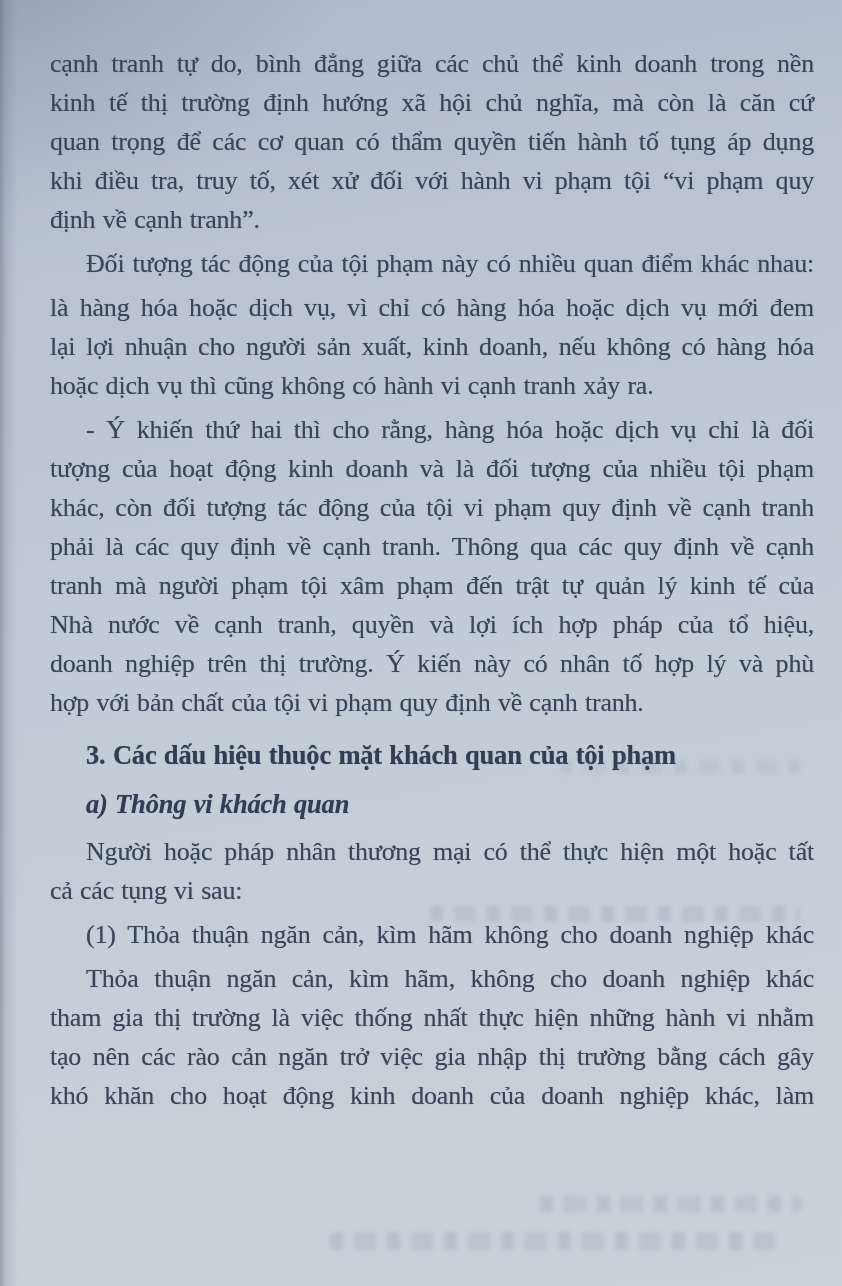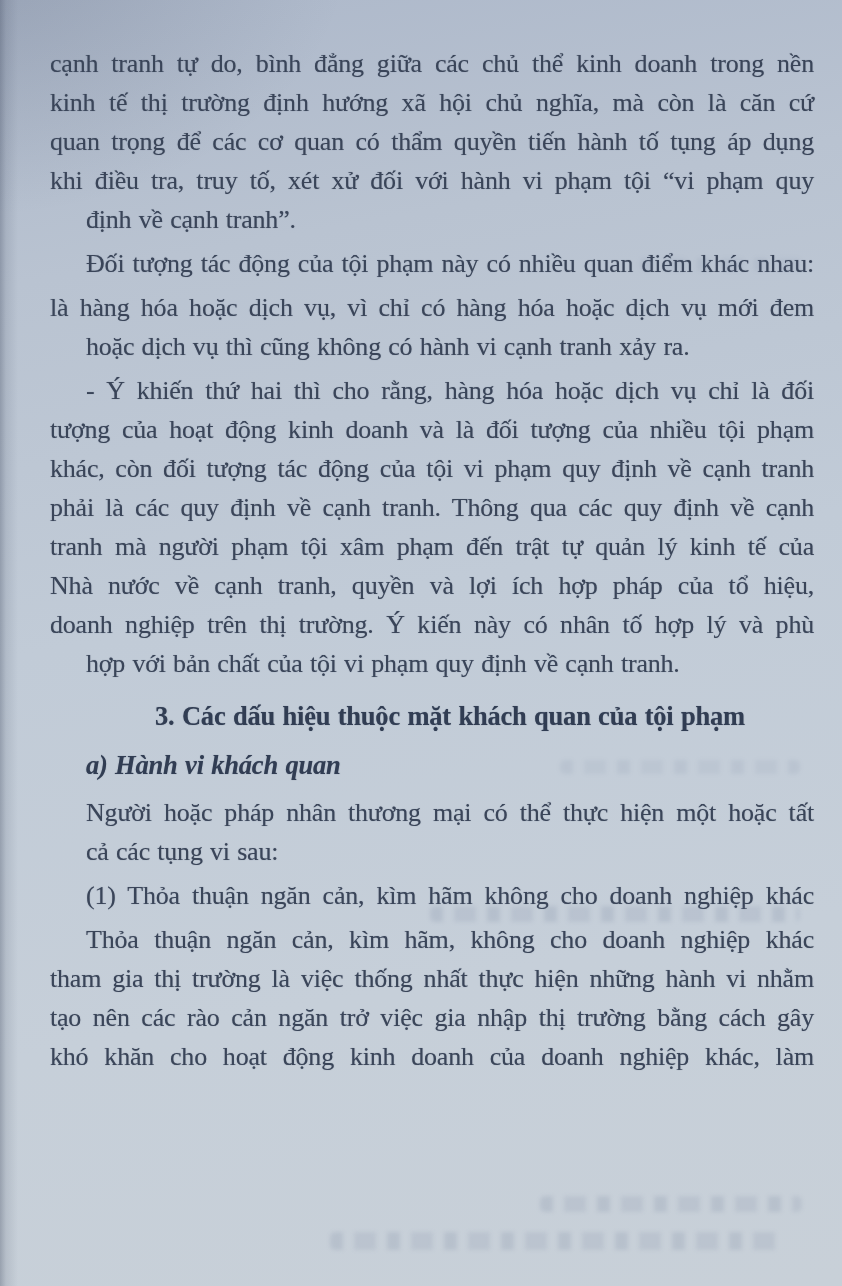--- a/index.html
+++ b/index.html
@@ -22,31 +22,30 @@
     line-height:39px;
     letter-spacing:-0.2px;
     word-spacing:1px;
   }
   .ln{
     display:block;
     text-align:justify;
     text-align-last:justify;
     text-shadow:0 0 1px rgba(58,69,92,.45);
   }
-  .ln.last{text-align-last:left;margin-left:36px;}
+  .ln.last{text-align-last:left;}
   .ln.first{text-indent:36px;}
   p.para{margin:0 0 5px 0;padding:0;}
   .h3{
     font-weight:bold;
     font-size:26.5px;
     color:#313d53;
     margin:14px 0 10px 0;
     text-indent:36px;
     text-shadow:0 0 1px rgba(49,61,83,.5);
-    text-align:center;
   }
   .h4{
     font-weight:bold;
     font-style:italic;
     font-size:26.5px;
     color:#313d53;
     margin:0 0 8px 0;
     text-indent:36px;
     text-shadow:0 0 1px rgba(49,61,83,.5);
   }
@@ -77,37 +76,38 @@
       <span class="ln">khi điều tra, truy tố, xét xử đối với hành vi phạm tội “vi phạm quy</span>
       <span class="ln last">định về cạnh tranh”.</span>
     </p>
 
     <p class="para">
       <span class="ln first">Đối tượng tác động của tội phạm này có nhiều quan điểm khác nhau:</span>
     </p>
 
     <p class="para">
       <span class="ln">là hàng hóa hoặc dịch vụ, vì chỉ có hàng hóa hoặc dịch vụ mới đem</span>
+      <span class="ln">lại lợi nhuận cho người sản xuất, kinh doanh, nếu không có hàng hóa</span>
       <span class="ln last">hoặc dịch vụ thì cũng không có hành vi cạnh tranh xảy ra.</span>
     </p>
 
     <p class="para">
       <span class="ln first">- Ý khiến thứ hai thì cho rằng, hàng hóa hoặc dịch vụ chỉ là đối</span>
       <span class="ln">tượng của hoạt động kinh doanh và là đối tượng của nhiều tội phạm</span>
       <span class="ln">khác, còn đối tượng tác động của tội vi phạm quy định về cạnh tranh</span>
       <span class="ln">phải là các quy định về cạnh tranh. Thông qua các quy định về cạnh</span>
       <span class="ln">tranh mà người phạm tội xâm phạm đến trật tự quản lý kinh tế của</span>
       <span class="ln">Nhà nước về cạnh tranh, quyền và lợi ích hợp pháp của tổ hiệu,</span>
       <span class="ln">doanh nghiệp trên thị trường. Ý kiến này có nhân tố hợp lý và phù</span>
       <span class="ln last">hợp với bản chất của tội vi phạm quy định về cạnh tranh.</span>
     </p>
 
     <div class="h3">3. Các dấu hiệu thuộc mặt khách quan của tội phạm</div>
 
-    <div class="h4">a) Hành vi khách quan</div>
+    <div class="h4">a) Thông vi khách quan</div>
 
     <p class="para">
       <span class="ln first">Người hoặc pháp nhân thương mại có thể thực hiện một hoặc tất</span>
       <span class="ln last">cả các tụng vi sau:</span>
     </p>
 
     <p class="para italic">
       <span class="ln first">(1) Thỏa thuận ngăn cản, kìm hãm không cho doanh nghiệp khác</span>
     </p>
 

